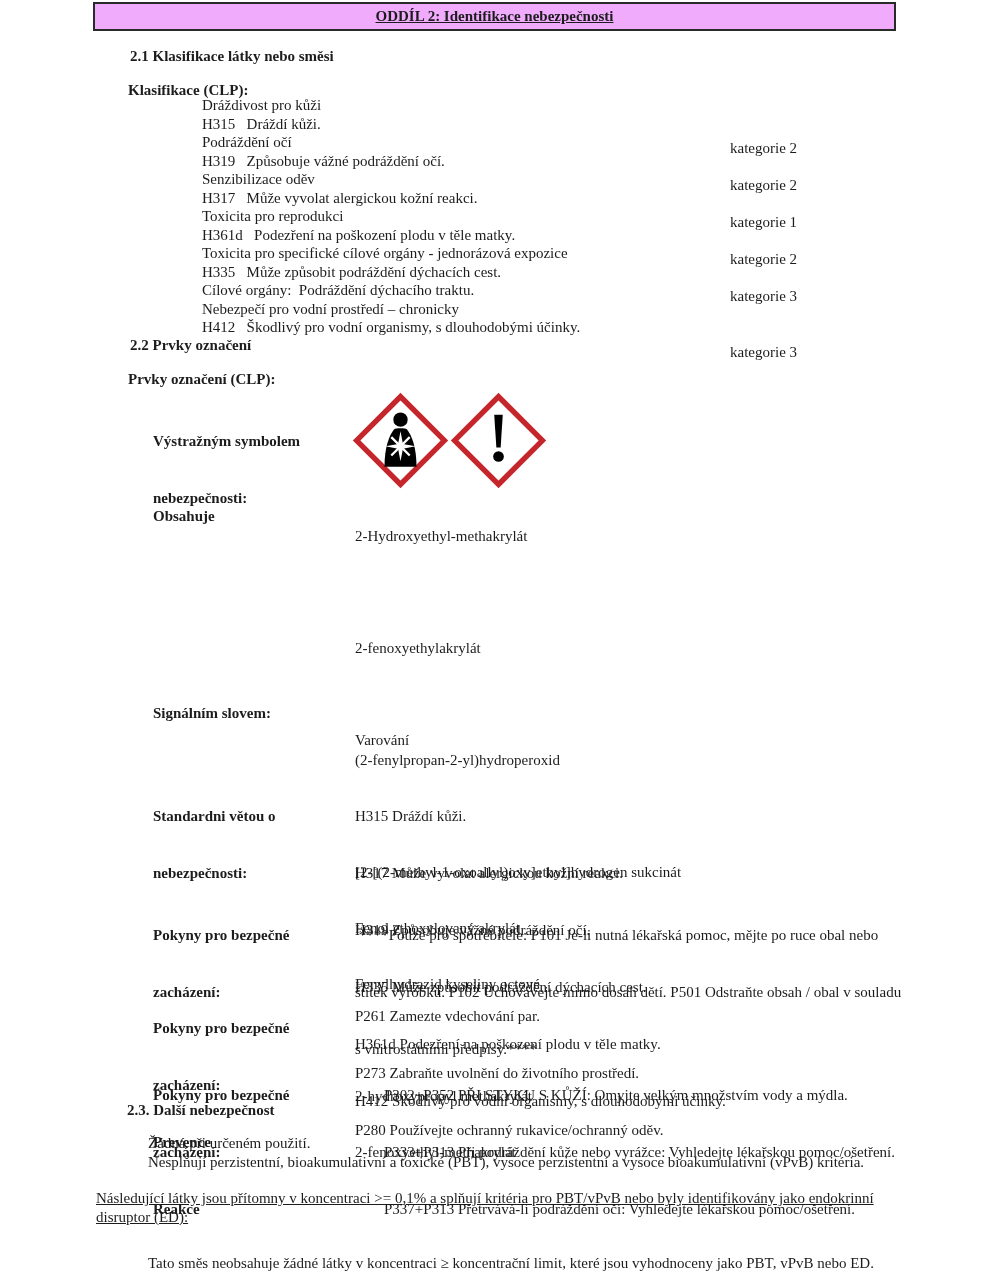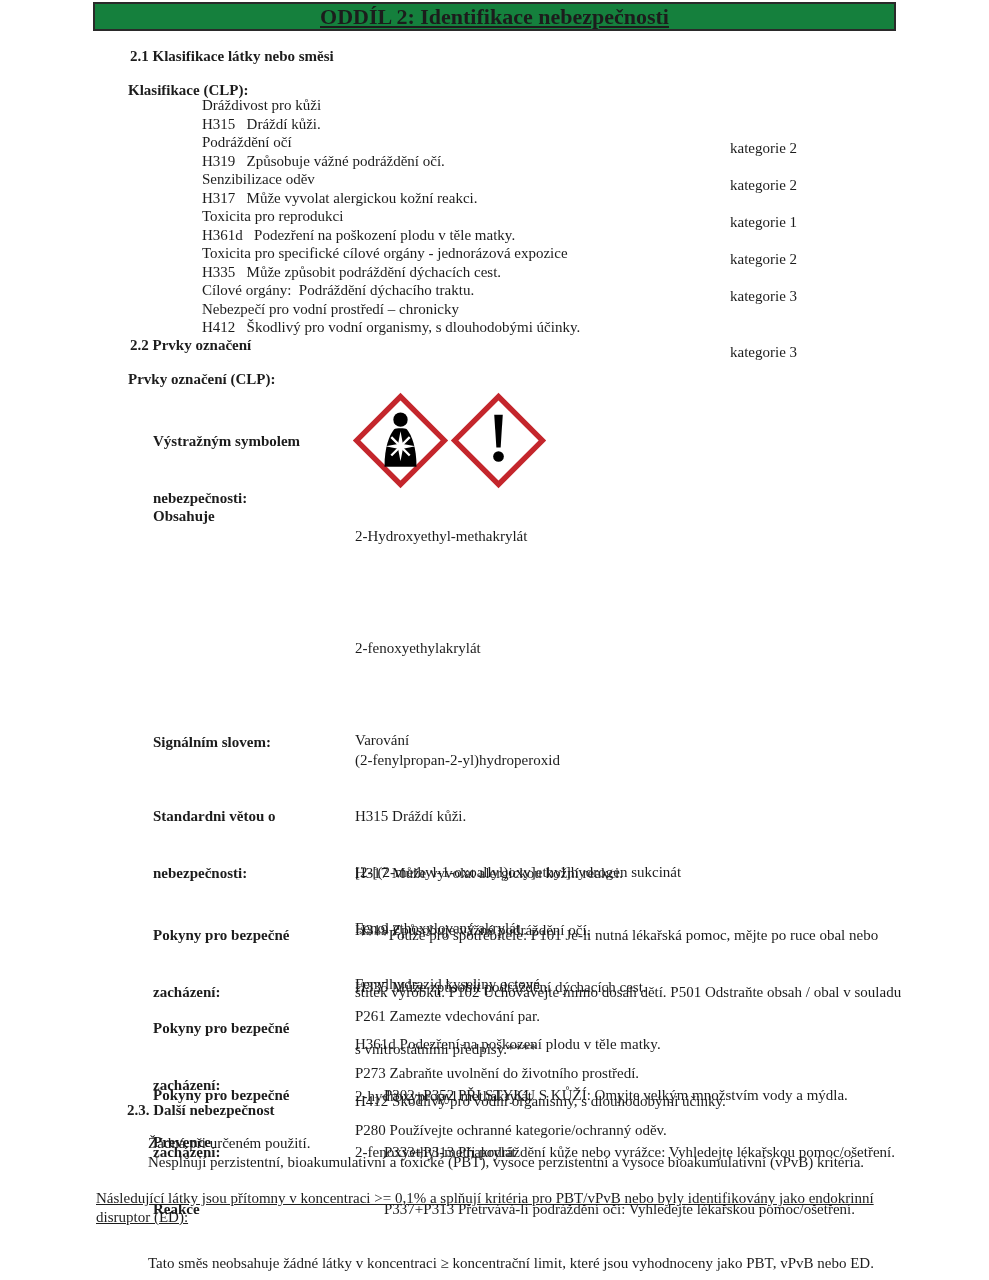--- a/index.html
+++ b/index.html
@@ -11,23 +11,23 @@
     font-size:15px;
     color:#1c1c1c;
     overflow:hidden;
   }
   .abs{position:absolute;}
   .b{font-weight:bold;}
   .pre{white-space:pre;margin-left:47px;}
   
   .sec-header{
     left:93px;top:2px;width:799px;height:25px;
-    background:#15803d;border:2px solid #2a2a2a;
+    background:#f0abfc;border:2px solid #2a2a2a;
     text-align:center;line-height:25px;
-    font-weight:bold;font-size:22px;text-decoration:underline;
+    font-weight:bold;font-size:15px;text-decoration:underline;
   }
   
   .clist{left:155px;top:96px;width:720px;}
   .crow{position:relative;height:18.5px;line-height:18.5px;}
   .crow .cat{position:absolute;left:575px;top:7px;white-space:pre;margin-top:36px;}
   
   .lbl{left:153px;line-height:19px;font-weight:bold;white-space:pre;}
   .val{left:355px;line-height:19px;white-space:pre;}
   .contains-line{height:18px;line-height:18px;white-space:pre;}
   .vline{height:19px;line-height:19px;white-space:pre;}
@@ -101,21 +101,21 @@
     <div class="contains-line">(2-fenylpropan-2-yl)hydroperoxid</div>
     <div class="contains-line"></div>
     <div class="contains-line">[2-[(2-methyl-1-oxoallyl)oxy]ethyl]hydrogen sukcinát</div>
     <div class="contains-line">Fenol ethoxylovaný akrylát</div>
     <div class="contains-line">Fenylhydrazid kyseliny octové</div>
     <div class="contains-line"></div>
     <div class="contains-line">2-hydroxypropyl methakrylát</div>
     <div class="contains-line">2-fenoxyethyl-methakrylát</div>
   </div>
 
-  <div class="abs lbl" style="top:733px;">Signálním slovem:</div>
+  <div class="abs lbl" style="top:704px;">Signálním slovem:</div>
   <div class="abs val" style="top:731px;">Varování</div>
 
   <div class="abs lbl" style="top:769px;">
     <div>Standardni větou o</div>
     <div>nebezpečnosti:</div>
   </div>
   <div class="abs val" style="top:769px;">
     <div class="vline">H315 Dráždí kůži.</div>
     <div class="vline">H317 Může vyvolat alergickou kožní reakci.</div>
     <div class="vline">H319 Způsobuje vážné podráždění očí.</div>
@@ -135,21 +135,21 @@
   </div>
 
   <div class="abs lbl" style="top:981px;">
     <div>Pokyny pro bezpečné</div>
     <div>zacházení:</div>
     <div>Prevence</div>
   </div>
   <div class="abs val" style="top:969px;">
     <div class="vline">P261 Zamezte vdechování par.</div>
     <div class="vline">P273 Zabraňte uvolnění do životního prostředí.</div>
-    <div class="vline">P280 Používejte ochranné kategorie/ochranný oděv.</div>
+    <div class="vline">P280 Používejte ochranný rukavice/ochranný oděv.</div>
   </div>
 
   <div class="abs lbl" style="top:1048px;">
     <div>Pokyny pro bezpečné</div>
     <div>zacházení:</div>
     <div>Reakce</div>
   </div>
   <div class="abs val" style="top:1048px;margin-left:29px;">
     <div class="vline">P302+P352 PŘI STYKU S KŮŽÍ: Omyjte velkým množstvím vody a mýdla.</div>
     <div class="vline">P333+P313 Při podráždění kůže nebo vyrážce: Vyhledejte lékařskou pomoc/ošetření.</div>

